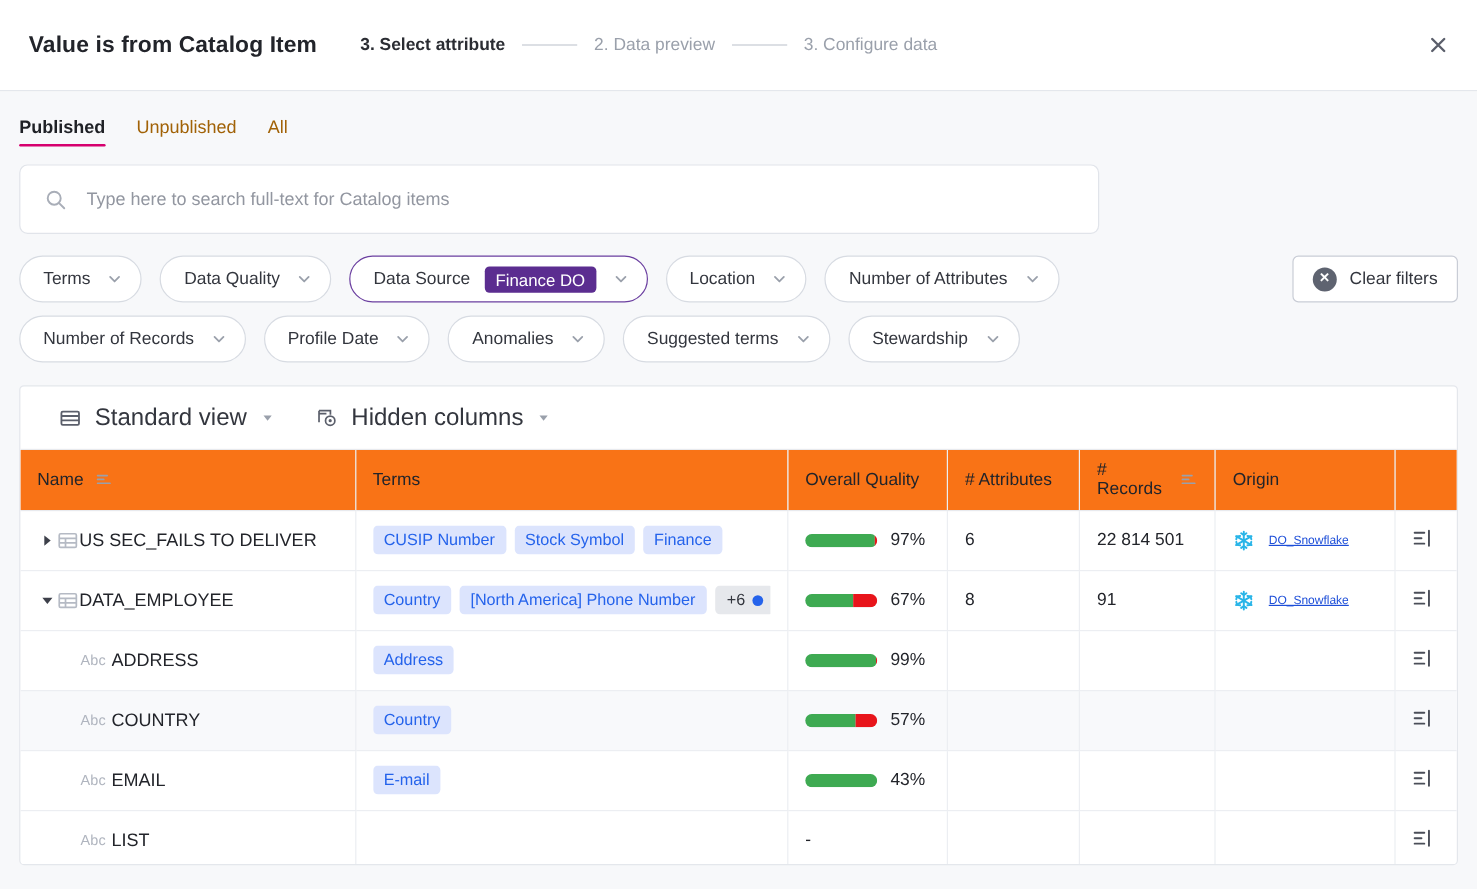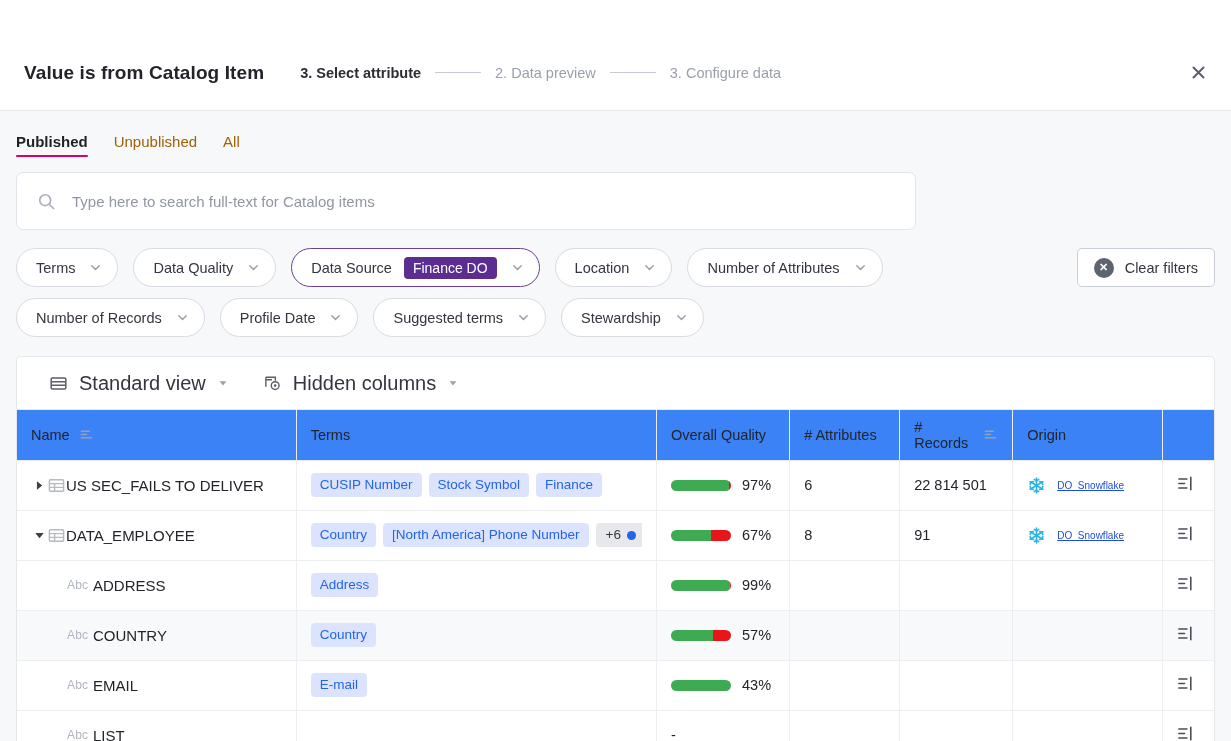--- a/index.html
+++ b/index.html
@@ -16,21 +16,20 @@
 
   
   .header {
     height: 76px;
     display: flex;
     align-items: center;
     padding: 0 20px 0 24px;
     border-bottom: 1px solid #e4e7ec;
     background: #fff;
     position: relative;
-    margin-top: 35px;
   }
   .dialog-title {
     font-size: 19px;
     font-weight: 700;
     color: #22242a;
     letter-spacing: .1px;
     white-space: nowrap;
   }
   .steps {
     display: flex;
@@ -222,21 +221,21 @@
   }
   table.grid th {
     text-align: left;
     font-weight: 400;
     color: #22242a;
     padding: 0 14px;
     height: 50px;
     border-bottom: 1px solid #e8eaee;
     border-right: 1px solid #eceef2;
     vertical-align: middle;
-    background: #3b82f6;
+    background: #f97316;
     font-size: 14.5px;
   }
   table.grid th:last-child { border-right: none; }
   table.grid td {
     padding: 0 14px;
     height: 50px;
     border-bottom: 1px solid #eceef2;
     border-right: 1px solid #eceef2;
     vertical-align: middle;
     color: #22242a;
@@ -418,20 +417,28 @@
       <div class="chip">
         <span>Number of Records</span>
         <span class="caret">
           <svg width="13" height="13" viewBox="0 0 14 14" fill="none" stroke="currentColor" stroke-width="1.6" stroke-linecap="round" stroke-linejoin="round">
               <path d="M3 5.2 L7 9.2 L11 5.2"></path>
             </svg>
         </span>
       </div>
       <div class="chip">
         <span>Profile Date</span>
+        <span class="caret">
+          <svg width="13" height="13" viewBox="0 0 14 14" fill="none" stroke="currentColor" stroke-width="1.6" stroke-linecap="round" stroke-linejoin="round">
+              <path d="M3 5.2 L7 9.2 L11 5.2"></path>
+            </svg>
+        </span>
+      </div>
+      <div class="chip">
+        <span>Anomalies</span>
         <span class="caret">
           <svg width="13" height="13" viewBox="0 0 14 14" fill="none" stroke="currentColor" stroke-width="1.6" stroke-linecap="round" stroke-linejoin="round">
               <path d="M3 5.2 L7 9.2 L11 5.2"></path>
             </svg>
         </span>
       </div>
       <div class="chip">
         <span>Suggested terms</span>
         <span class="caret">
           <svg width="13" height="13" viewBox="0 0 14 14" fill="none" stroke="currentColor" stroke-width="1.6" stroke-linecap="round" stroke-linejoin="round">

